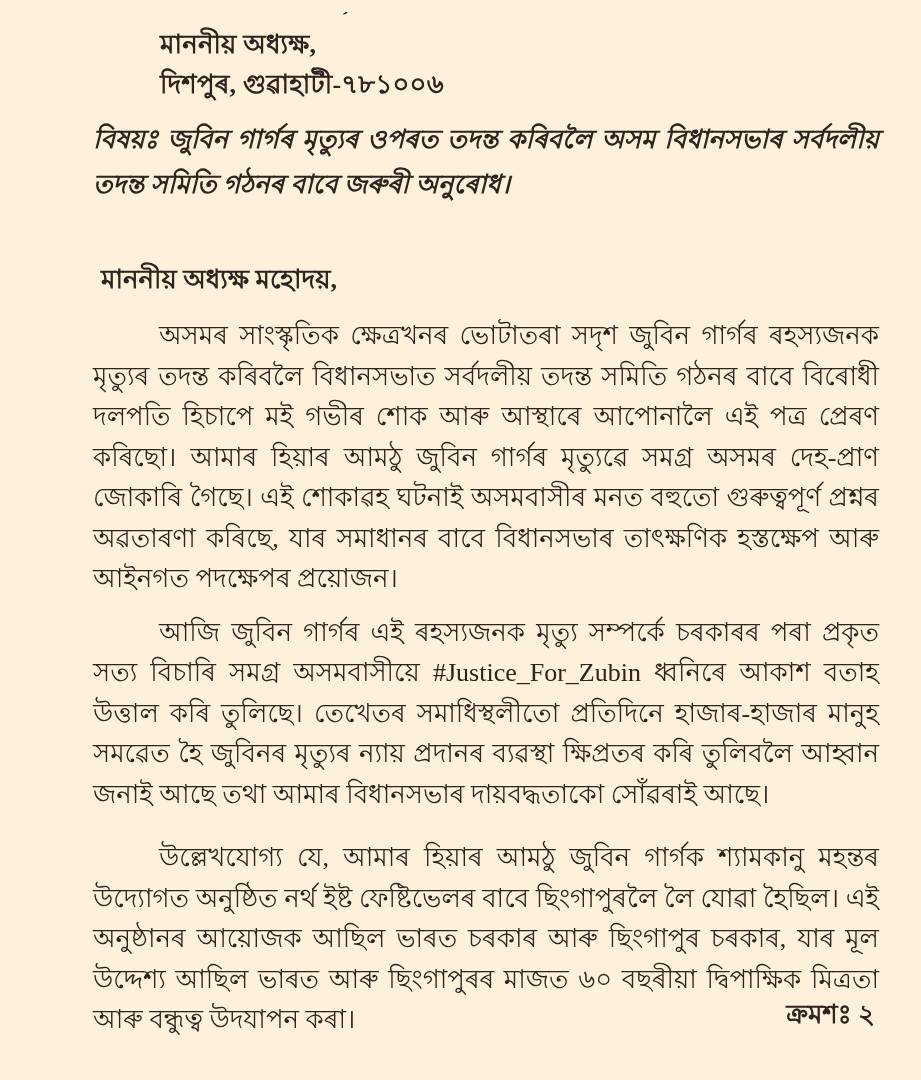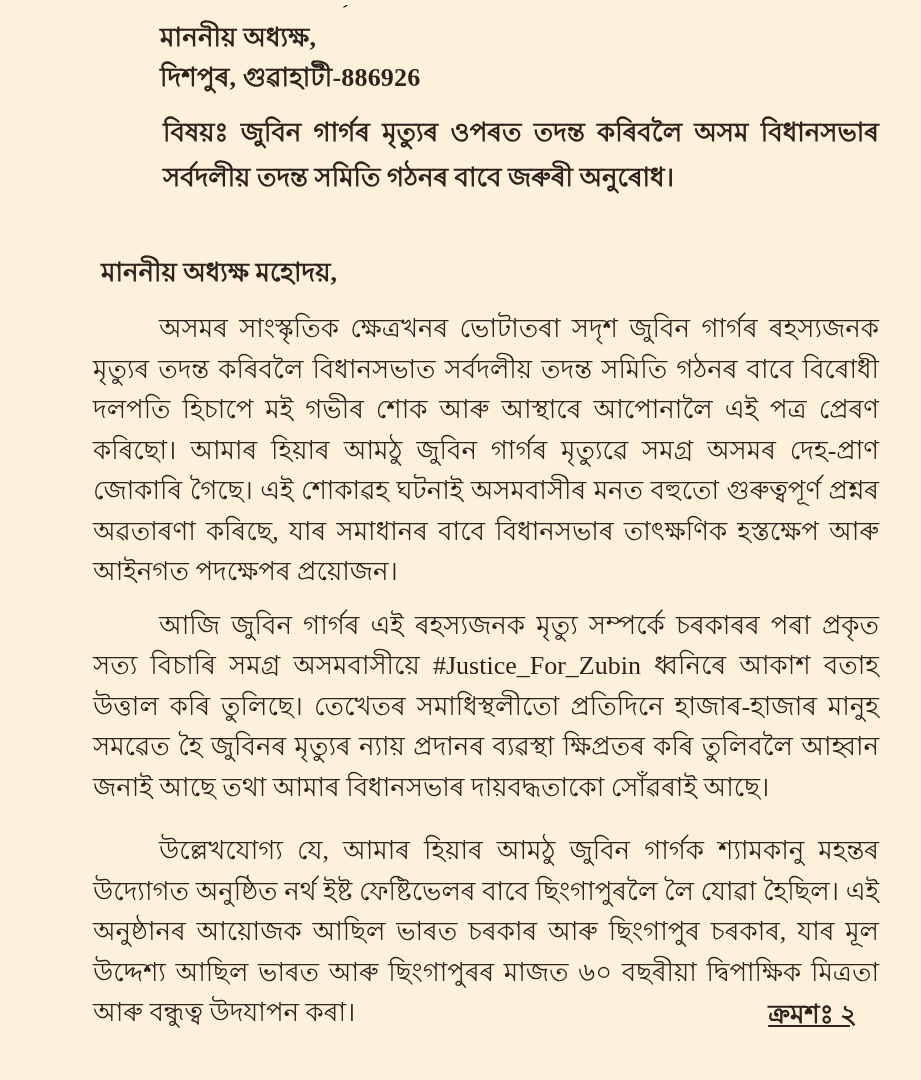--- a/index.html
+++ b/index.html
@@ -16,21 +16,21 @@
     font-family: "Liberation Serif", "DejaVu Serif", serif;
     font-size: 26px;
     line-height: 40px;
     -webkit-font-smoothing: antialiased;
   }
 
   .page {
     width: 921px;
     height: 1080px;
     background: #fdf1dc;
-    padding: 5px 42px 0 93px;
+    padding: 12px 42px 0 93px;
     position: relative;
   }
 
   
   .recipient {
     margin-left: 67px;
   }
 
   
   .clipped-line {
@@ -46,24 +46,24 @@
     font-weight: bold;
   }
 
   .recipient .addr-line {
     font-weight: bold;
     letter-spacing: 0.2px;
   }
 
   .subject {
     margin-top: 12px;
-    margin-left: 70px;
     line-height: 45px;
     text-align: justify;
     font-weight: bold;
+    font-style: italic;
   }
 
   .salutation {
     margin-top: 53px;
     margin-left: 8px;
     font-weight: bold;
   }
 
   .body-text p {
     text-align: justify;
@@ -72,37 +72,36 @@
     margin-top: 20px;
   }
   .body-text p:first-child {
     margin-top: 16px;
   }
   .body-text p.para-2 { margin-top: 13px; }
   .body-text p.para-3 { margin-top: 23px; }
 
   .continuation {
     position: absolute;
-    right: 64px;
+    right: 46px;
     top: 995px;
     font-weight: bold;
-    text-decoration: underline;
   }
 </style>
 </head>
 <body>
 
 <div class="page">
 
   <div class="recipient">
     <div class="clipped-line">
       <span>শ্ৰীবিশ্বজিৎ দৈমাৰী,</span>
     </div>
     <div class="addr-line">মাননীয় অধ্যক্ষ,</div>
-    <div class="addr-line">দিশপুৰ, গুৱাহাটী-886926</div>
+    <div class="addr-line">দিশপুৰ, গুৱাহাটী-৭৮১০০৬</div>
   </div>
 
   <div class="subject">বিষয়ঃ জুবিন গাৰ্গৰ মৃত্যুৰ ওপৰত তদন্ত কৰিবলৈ অসম বিধানসভাৰ সৰ্বদলীয় তদন্ত সমিতি গঠনৰ বাবে জৰুৰী অনুৰোধ।</div>
 
   <div class="salutation">মাননীয় অধ্যক্ষ মহোদয়,</div>
 
   <div class="body-text">
     <p class="para-1">অসমৰ সাংস্কৃতিক ক্ষেত্ৰখনৰ ভোটাতৰা সদৃশ জুবিন গাৰ্গৰ ৰহস্যজনক মৃত্যুৰ তদন্ত কৰিবলৈ বিধানসভাত সৰ্বদলীয় তদন্ত সমিতি গঠনৰ বাবে বিৰোধী দলপতি হিচাপে মই গভীৰ শোক আৰু আস্থাৰে আপোনালৈ এই পত্ৰ প্ৰেৰণ কৰিছো। আমাৰ হিয়াৰ আমঠু জুবিন গাৰ্গৰ মৃত্যুৱে সমগ্ৰ অসমৰ দেহ-প্ৰাণ জোকাৰি গৈছে। এই শোকাৱহ ঘটনাই অসমবাসীৰ মনত বহুতো গুৰুত্বপূৰ্ণ প্ৰশ্নৰ অৱতাৰণা কৰিছে, যাৰ সমাধানৰ বাবে বিধানসভাৰ তাৎক্ষণিক হস্তক্ষেপ আৰু আইনগত পদক্ষেপৰ প্ৰয়োজন।</p>
     <p class="para-2">আজি জুবিন গাৰ্গৰ এই ৰহস্যজনক মৃত্যু সম্পৰ্কে চৰকাৰৰ পৰা প্ৰকৃত সত্য বিচাৰি সমগ্ৰ অসমবাসীয়ে #Justice_For_Zubin ধ্বনিৰে আকাশ বতাহ উত্তাল কৰি তুলিছে। তেখেতৰ সমাধিস্থলীতো প্ৰতিদিনে হাজাৰ-হাজাৰ মানুহ সমৱেত হৈ জুবিনৰ মৃত্যুৰ ন্যায় প্ৰদানৰ ব্যৱস্থা ক্ষিপ্ৰতৰ কৰি তুলিবলৈ আহ্বান জনাই আছে তথা আমাৰ বিধানসভাৰ দায়বদ্ধতাকো সোঁৱৰাই আছে।</p>
     <p class="para-3">উল্লেখযোগ্য যে, আমাৰ হিয়াৰ আমঠু জুবিন গাৰ্গক শ্যামকানু মহন্তৰ উদ্যোগত অনুষ্ঠিত নৰ্থ ইষ্ট ফেষ্টিভেলৰ বাবে ছিংগাপুৰলৈ লৈ যোৱা হৈছিল। এই অনুষ্ঠানৰ আয়োজক আছিল ভাৰত চৰকাৰ আৰু ছিংগাপুৰ চৰকাৰ, যাৰ মূল উদ্দেশ্য আছিল ভাৰত আৰু ছিংগাপুৰৰ মাজত ৬০ বছৰীয়া দ্বিপাক্ষিক মিত্ৰতা আৰু বন্ধুত্ব উদযাপন কৰা।</p>

